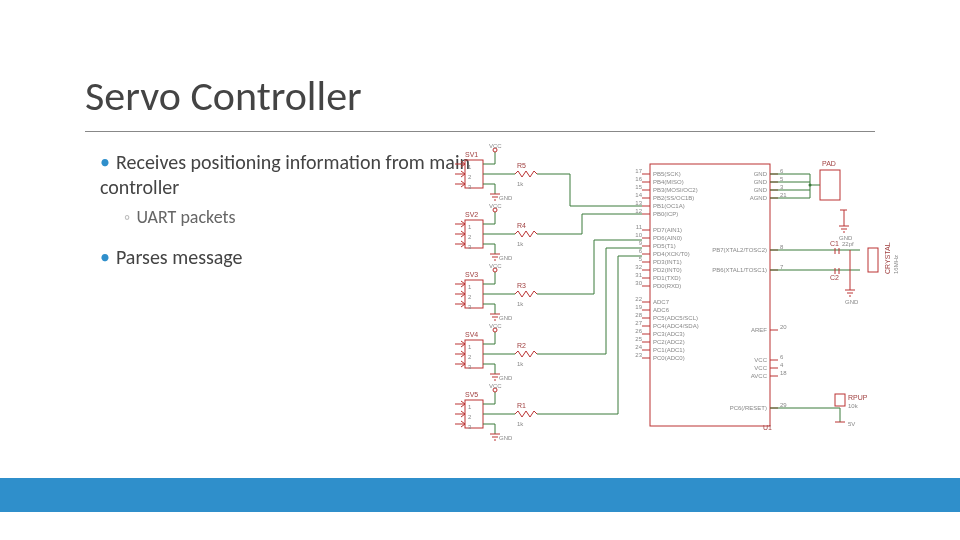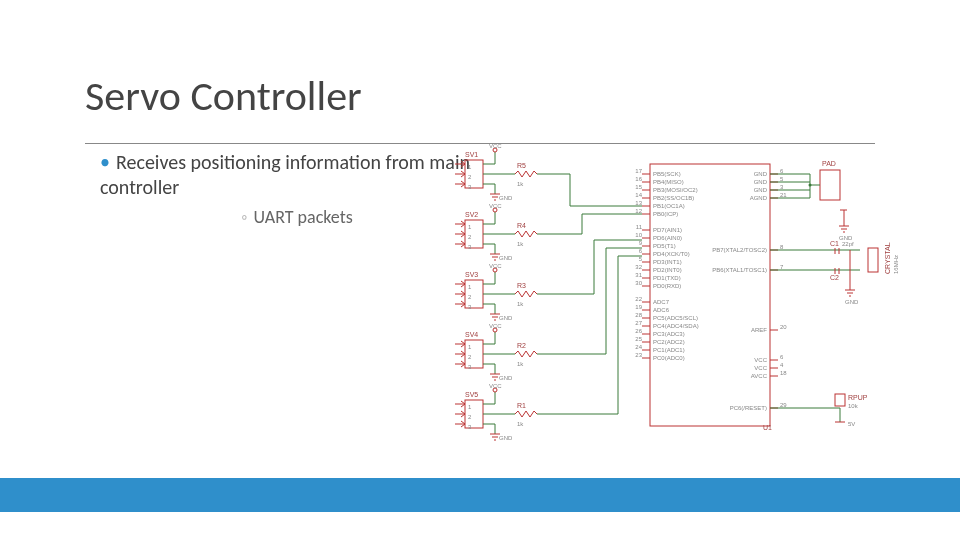--- a/index.html
+++ b/index.html
@@ -17,35 +17,35 @@
     width: 960px;
     height: 540px;
   }
   .title {
     position: absolute;
     left: 85px;
     top: 70px;
     font-size: 42px;
     font-weight: 300;
     border-bottom: 1px solid #888;
-    padding-bottom: 22px;
+    padding-bottom: 10px;
     width: 790px;
   }
   .body {
     position: absolute;
     left: 100px;
     top: 150px;
     width: 370px;
     font-size: 20px;
     font-weight: 400;
     line-height: 1.25;
   }
   .body .b1 { margin: 0 0 6px 0; }
   .body .b1 .dot { color: #2F8FCB; margin-right: 6px; }
-  .body .b2 { margin: 0 0 16px 24px; font-size: 18px; color: #666; text-align: center; }
+  .body .b2 { margin: 0 0 16px 24px; font-size: 18px; color: #666; }
   .body .b2 .ring { color: #bbb; margin-right: 6px; }
   .footer-bar {
     position: absolute;
     left: 0;
     right: 0;
     bottom: 28px;
     height: 34px;
     background: #2F8FCB;
   }
   
@@ -67,20 +67,21 @@
 </style>
 </head>
 <body>
 
 <div class="slide">
   <div class="title">Servo Controller</div>
 
   <div class="body">
     <p class="b1"><span class="dot">•</span><span>Receives positioning information from main controller</span></p>
     <p class="b2"><span class="ring">◦</span><span>UART packets</span></p>
+    <p class="b1"><span class="dot">•</span><span>Parses message</span></p>
   </div>
 
   <div class="schematic">
     <svg viewBox="0 0 470 330">
 
       <g id="sv-group">
           <g transform="translate(5,10)">
             <rect class="box" x="10" y="10" width="18" height="28"></rect>
             <polyline class="pin" points="0,14 10,14"></polyline>
             <polyline class="pin" points="6,11 10,14 6,17" fill="none"></polyline>

